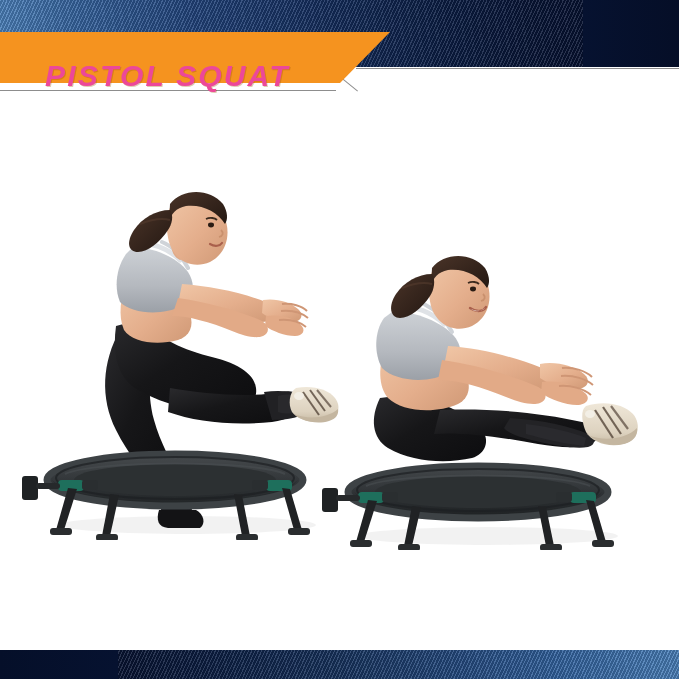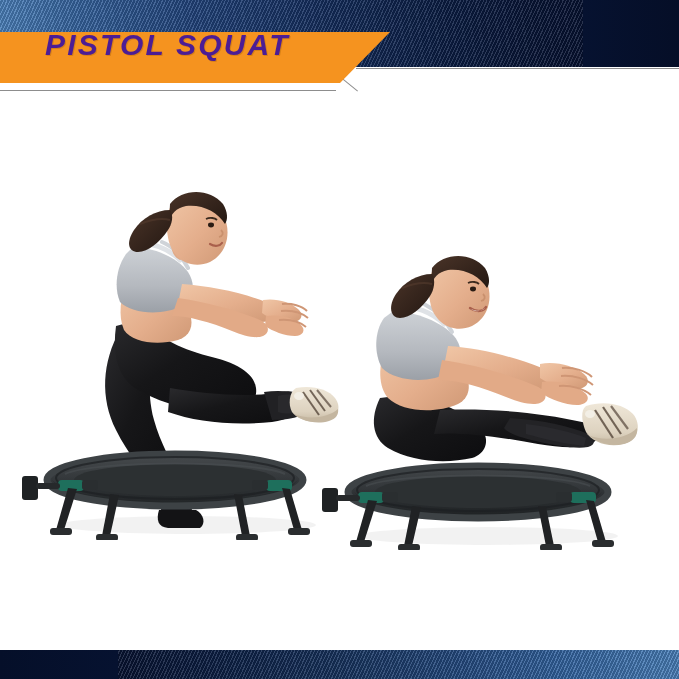--- a/index.html
+++ b/index.html
@@ -48,23 +48,23 @@
   .orange-banner {
     position: absolute;
     left: -10px; top: 32px;
     width: 400px; height: 51px;
     background: #f5931f;
     clip-path: polygon(0 0, 100% 0, 87.5% 100%, 0 100%);
     z-index: 4;
   }
   .orange-title {
     position: absolute;
-    left: 45px; top: 26px;
+    left: 45px; top: 57px;
     z-index: 5;
-    color: #4c1d95;
+    color: #ec4899;
     font-family: "Liberation Sans", sans-serif;
     font-size: 30px;
     font-weight: bold;
     font-style: italic;
     letter-spacing: 2.2px;
     line-height: 37px;
     white-space: nowrap;
     text-shadow: 1px 1px 0 rgba(150,85,0,0.30);
   }
 

